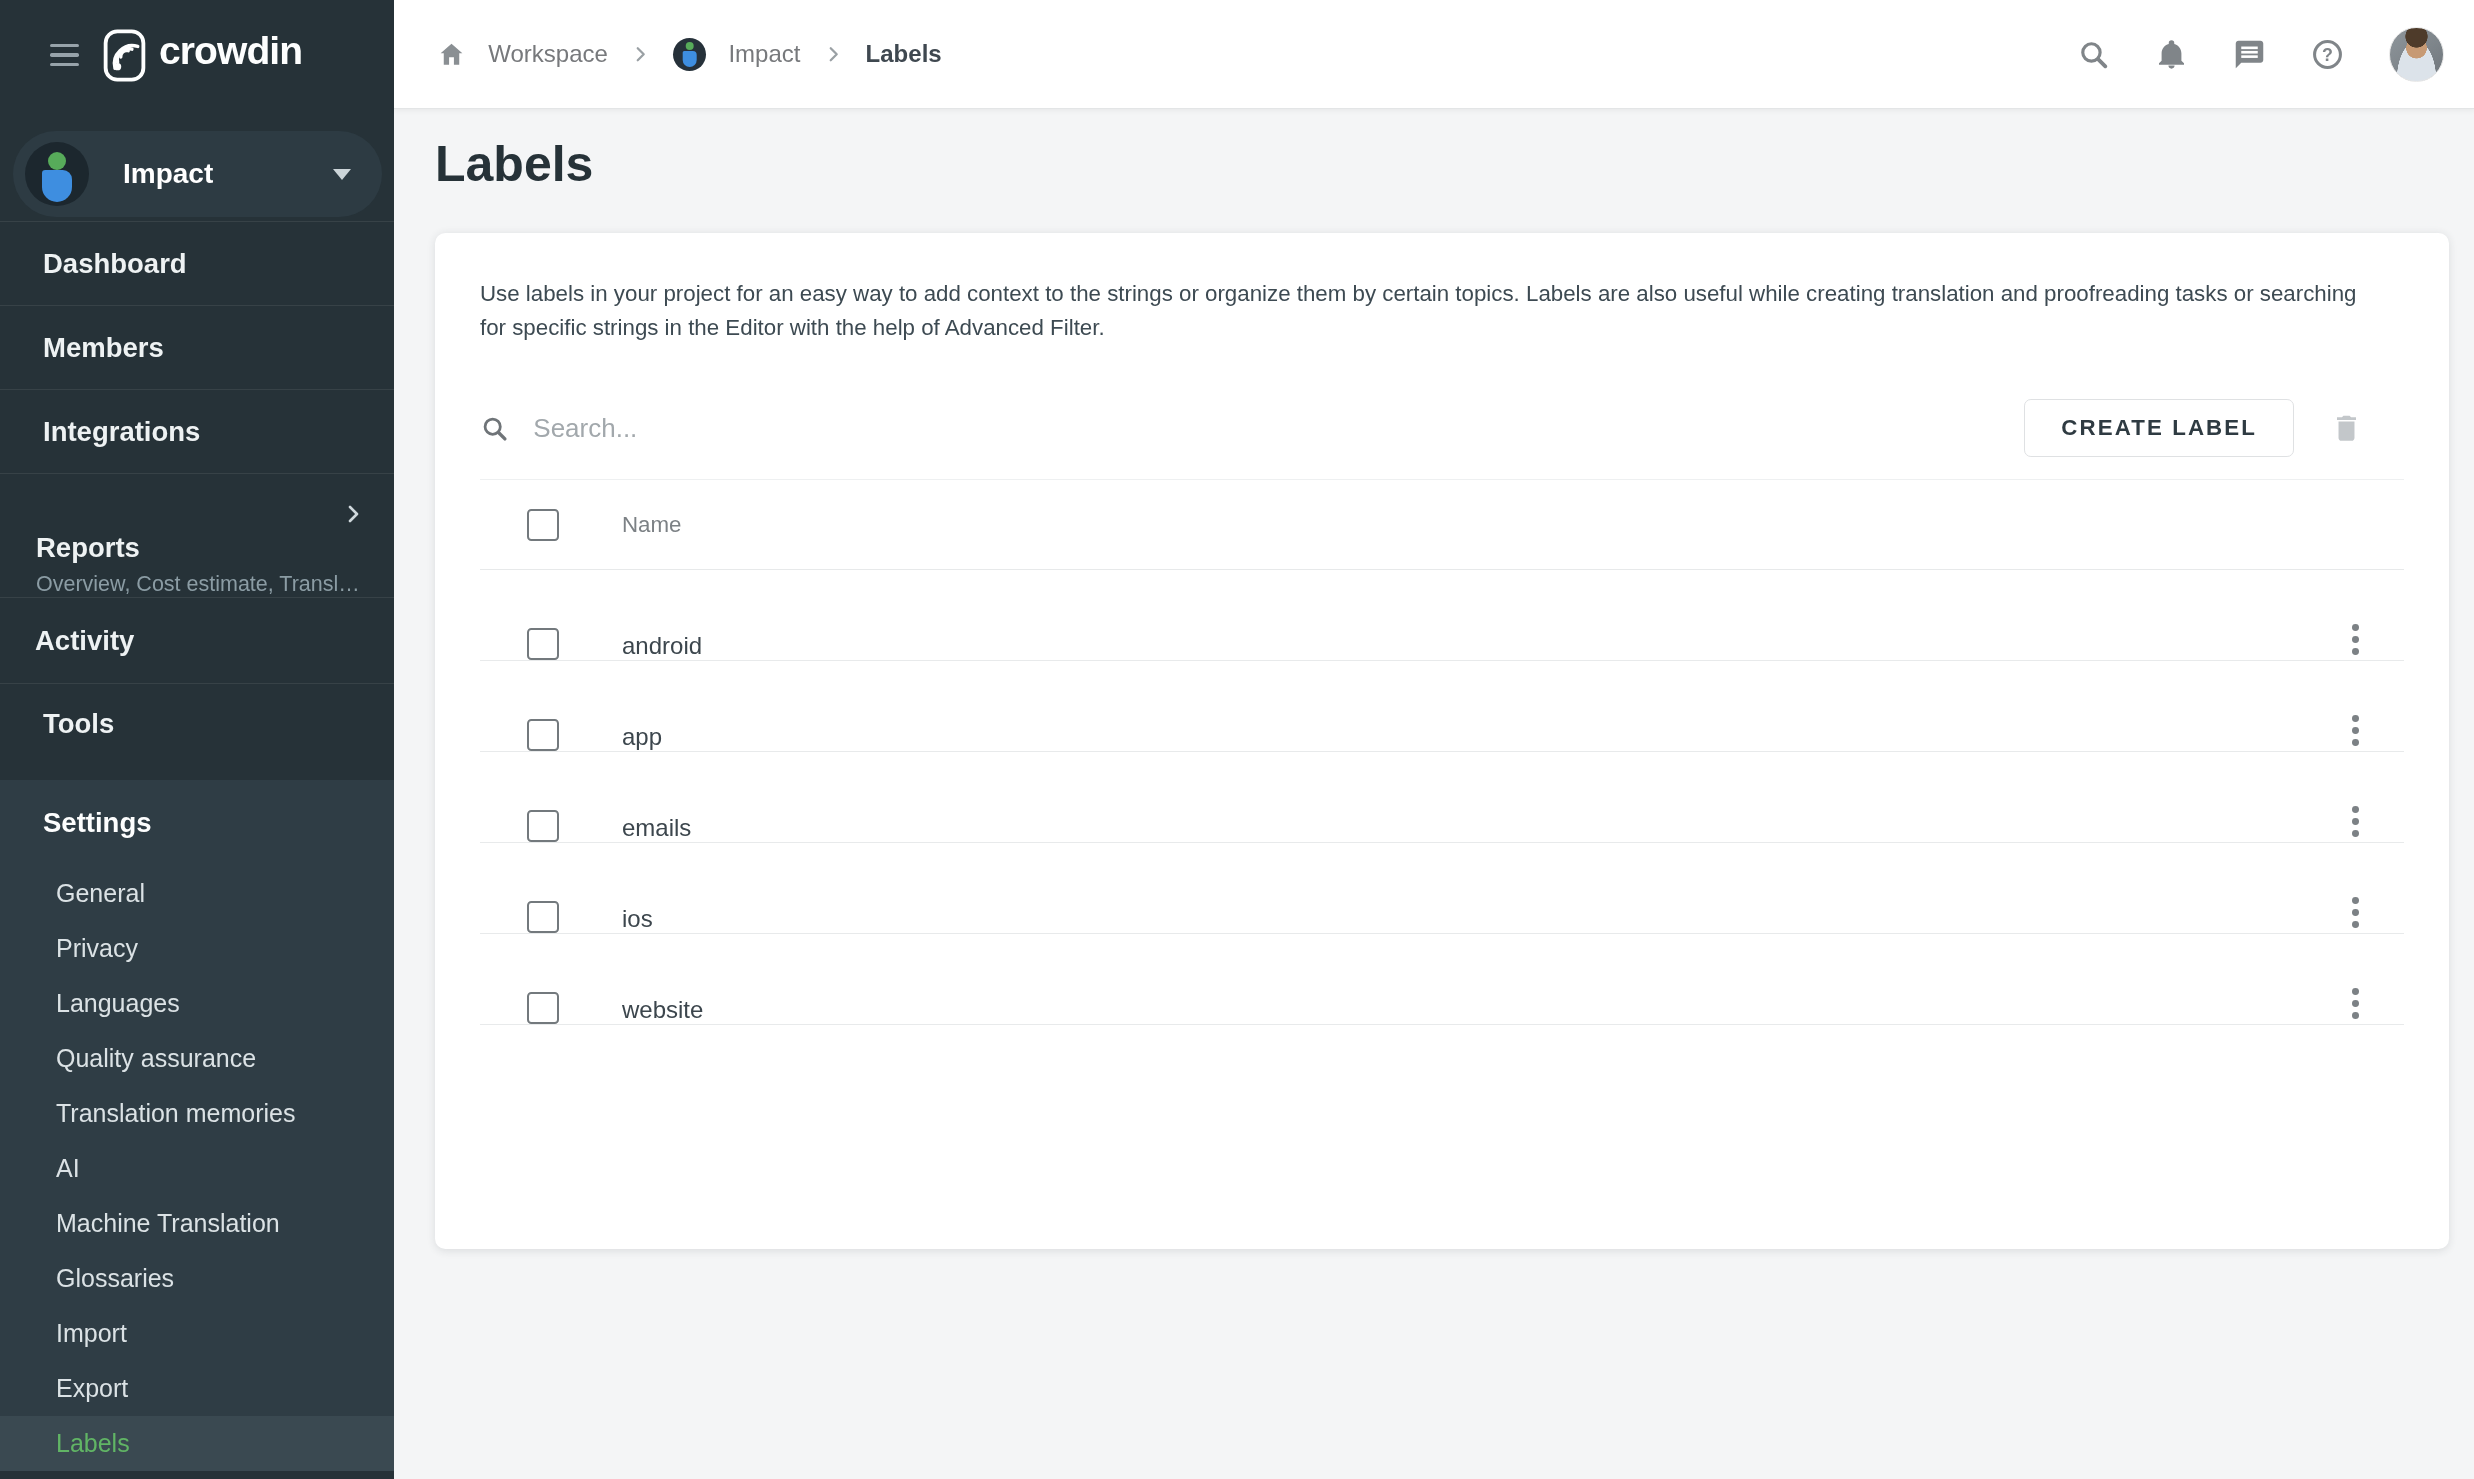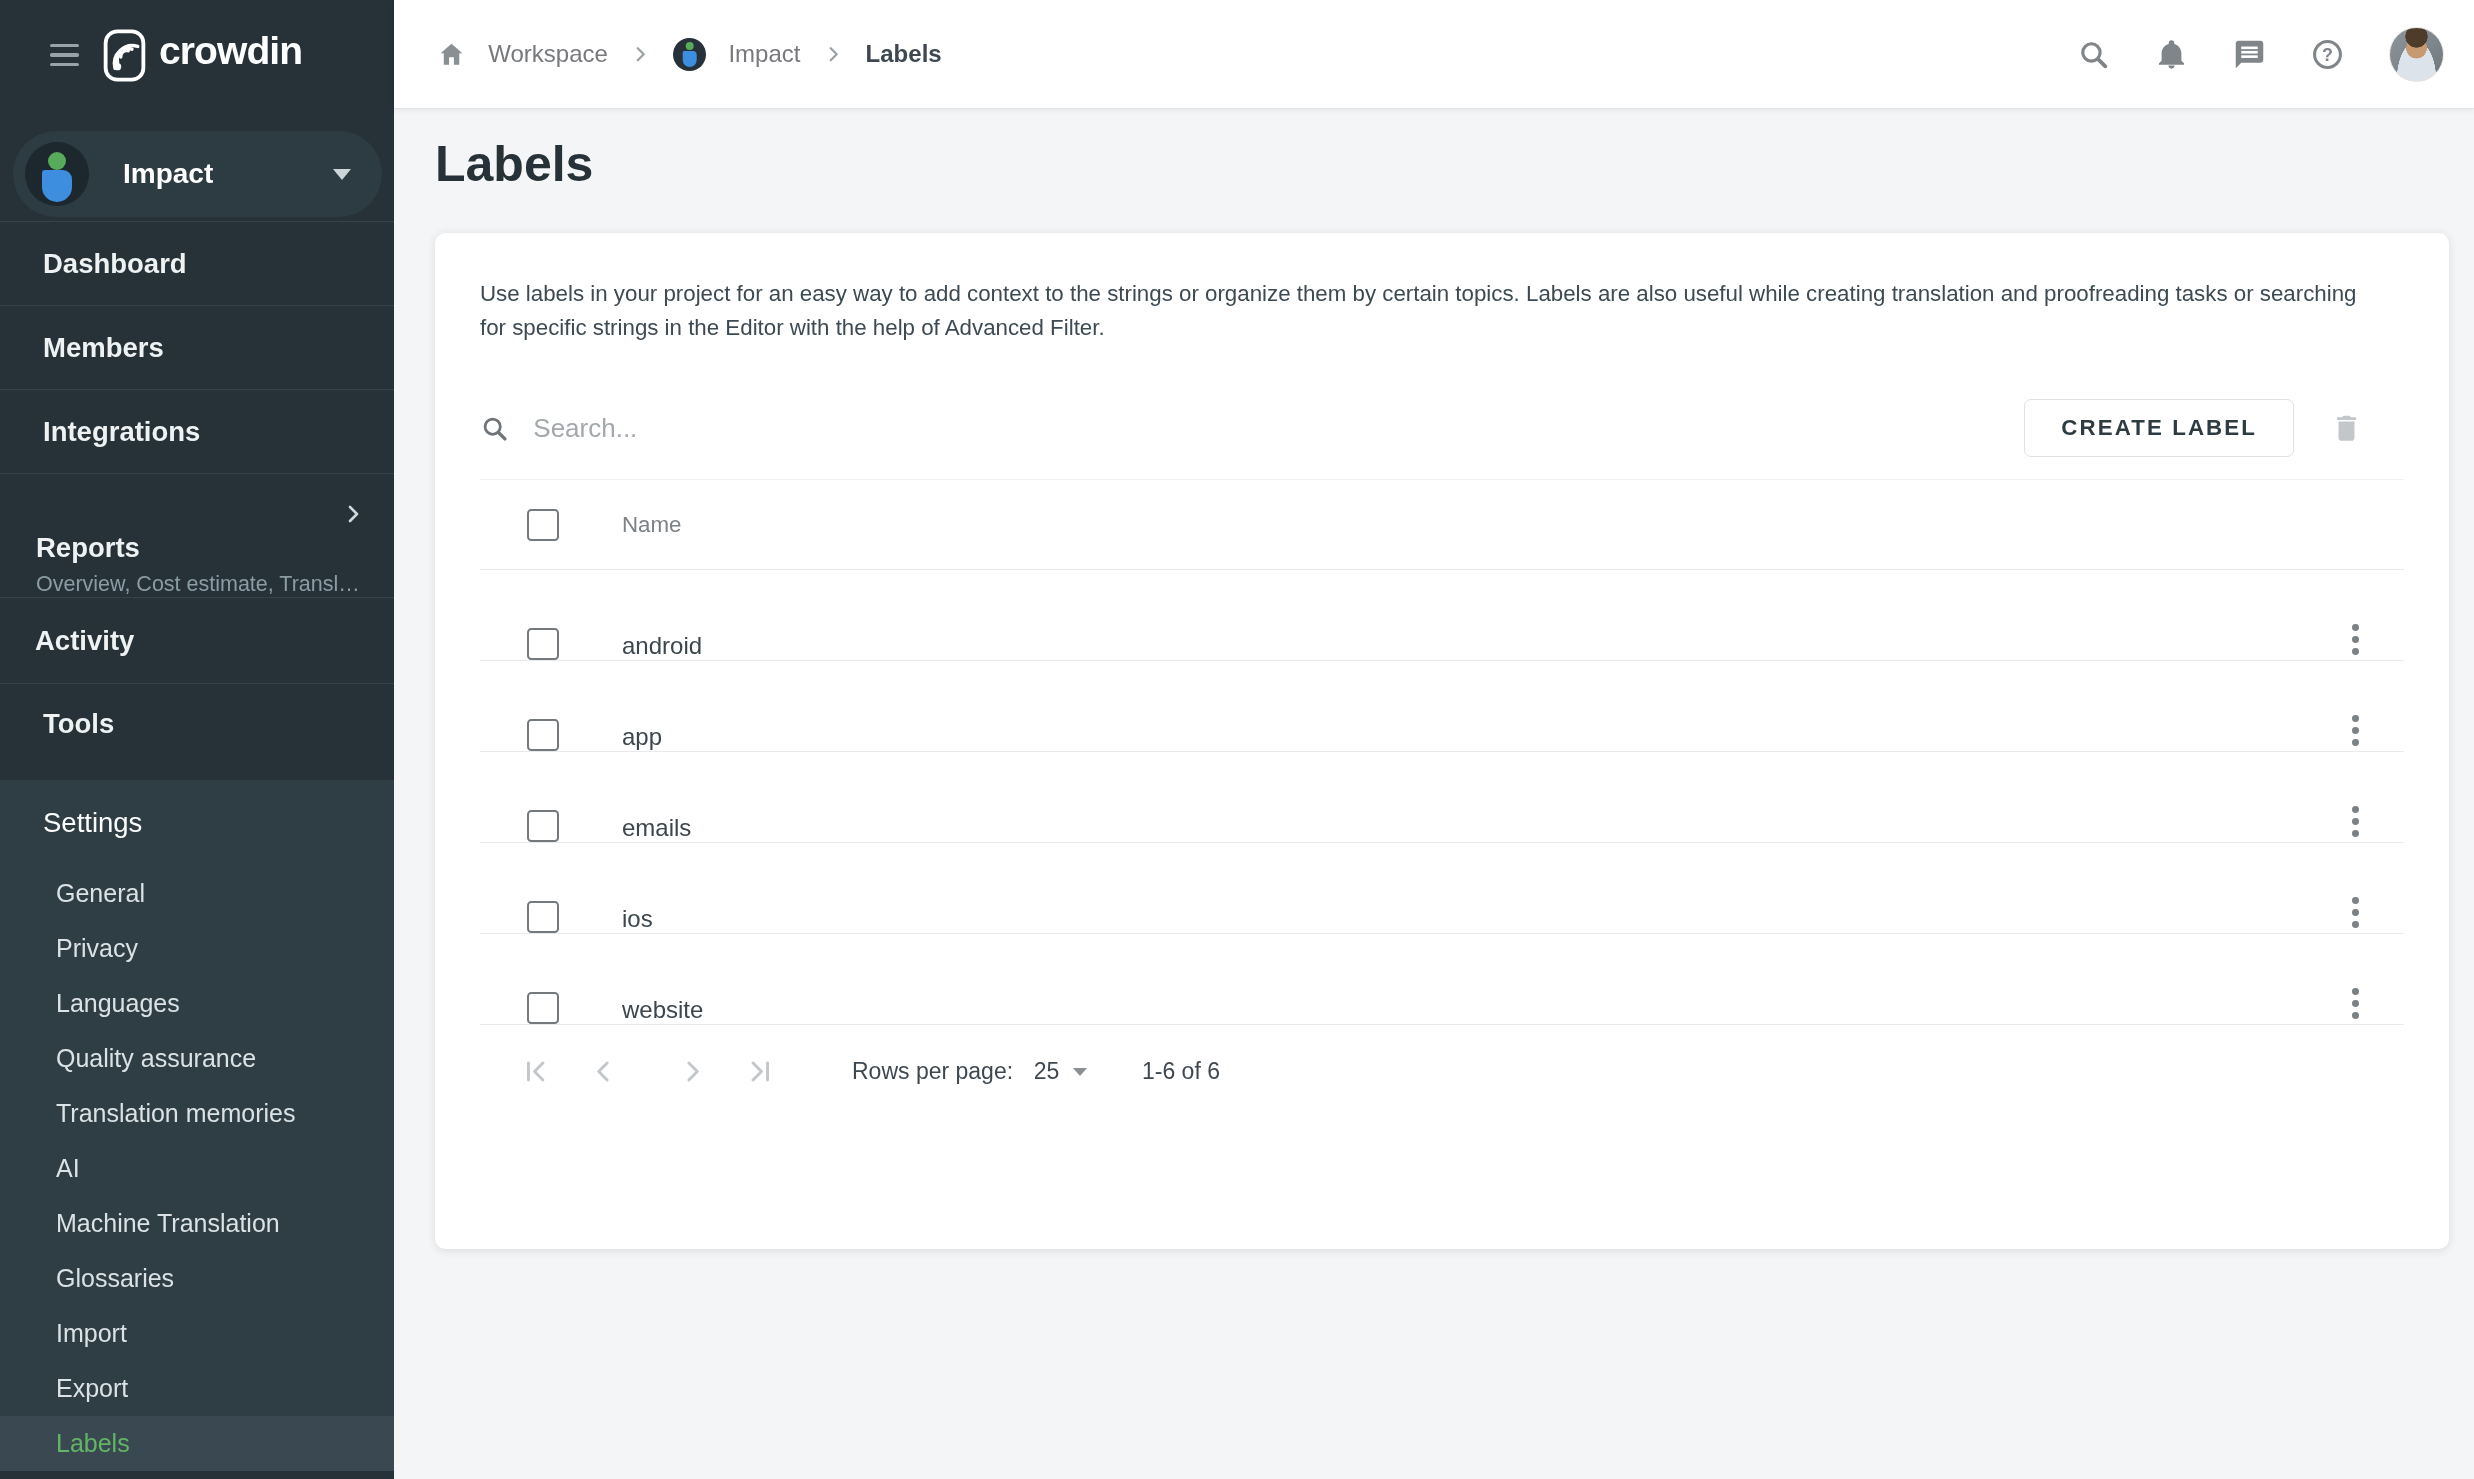--- a/index.html
+++ b/index.html
@@ -29,21 +29,21 @@
     border-bottom:1.7px solid rgba(255,255,255,0.08);position:relative;box-sizing:border-box;cursor:pointer;}
   .nav-item:nth-child(1),.nav-item:nth-child(2),.nav-item:nth-child(3){height:84px;}
   .nav-item:nth-child(4){height:124px;justify-content:flex-end;padding-top:23px;padding-left:36px;}
   .nav-item:nth-child(5){height:86px;padding-left:35px;}
   .nav-item:nth-child(6){height:79px;border-bottom:none;}
   .nav-label{font-size:27.5px;font-weight:600;color:#eef2f3;line-height:31px;}
   .nav-sub{font-size:21.5px;color:#8b9ca4;margin-top:9.5px;white-space:nowrap;overflow:hidden;max-width:327px;}
   .nav-chevron{position:absolute;right:29px;top:27.5px;width:24px;height:24px;color:#cfd8dc;}
   
   .sb-settings{position:absolute;left:0;top:780px;width:100%;height:691px;background:#2f3d45;}
-  .settings-header{height:86px;display:flex;align-items:center;padding-left:43px;font-size:27.5px;font-weight:400;color:#fdfefe;}
+  .settings-header{height:86px;display:flex;align-items:center;padding-left:43px;font-size:27.5px;font-weight:700;color:#fdfefe;}
   .settings-item{height:55px;display:flex;align-items:center;padding-left:56px;font-size:25px;color:#dbe2e5;cursor:pointer;}
   .settings-item.active{background:#3a4951;color:#61b565;}
   
   .topbar{position:absolute;left:394px;top:0;right:0;height:108px;background:#ffffff;
     border-bottom:1.7px solid #e3e5e6;box-shadow:0 1.7px 5.2px rgba(0,0,0,0.05);
     display:flex;align-items:center;justify-content:space-between;padding:0 31px 0 43px;box-sizing:content-box;}
   .breadcrumb{display:flex;align-items:center;gap:22.3px;}
   .crumb{font-size:24px;color:#77797c;cursor:pointer;}
   .crumb.current{color:#3f4850;font-weight:600;cursor:default;}
   .bc-chevron{width:20.6px;height:20.6px;color:#9aa0a4;}
@@ -274,37 +274,17 @@
         <div class="trow">
           <div class="checkbox"></div>
           <div class="cell-name">website</div>
           <div class="kebab">
               <i></i>
               <i></i>
               <i></i>
             </div>
         </div>
 
-        <div class="pagination">
-          <svg class="pg-btn pg-first" viewBox="0 0 24 24" fill="none">
-            <path d="M7 5v14M19 5l-7 7 7 7" stroke="currentColor" stroke-width="2.4" stroke-linecap="round" stroke-linejoin="round"></path>
-          </svg>
-          <svg class="pg-btn pg-prev" viewBox="0 0 24 24" fill="none">
-            <path d="M15 5l-7 7 7 7" stroke="currentColor" stroke-width="2.4" stroke-linecap="round" stroke-linejoin="round"></path>
-          </svg>
-          <svg class="pg-btn pg-next" viewBox="0 0 24 24" fill="none">
-            <path d="M9 5l7 7-7 7" stroke="currentColor" stroke-width="2.4" stroke-linecap="round" stroke-linejoin="round"></path>
-          </svg>
-          <svg class="pg-btn pg-last" viewBox="0 0 24 24" fill="none">
-            <path d="M5 5l7 7-7 7M17 5v14" stroke="currentColor" stroke-width="2.4" stroke-linecap="round" stroke-linejoin="round"></path>
-          </svg>
-          <span class="pg-label">Rows per page:</span>
-          <span class="pg-value">
-            <span>25</span>
-            <span class="pg-caret"></span>
-          </span>
-          <span class="pg-range">1-6 of 6</span>
-        </div>
       </div>
     </section>
   </main>
 </div>
 
 
 </body></html>

